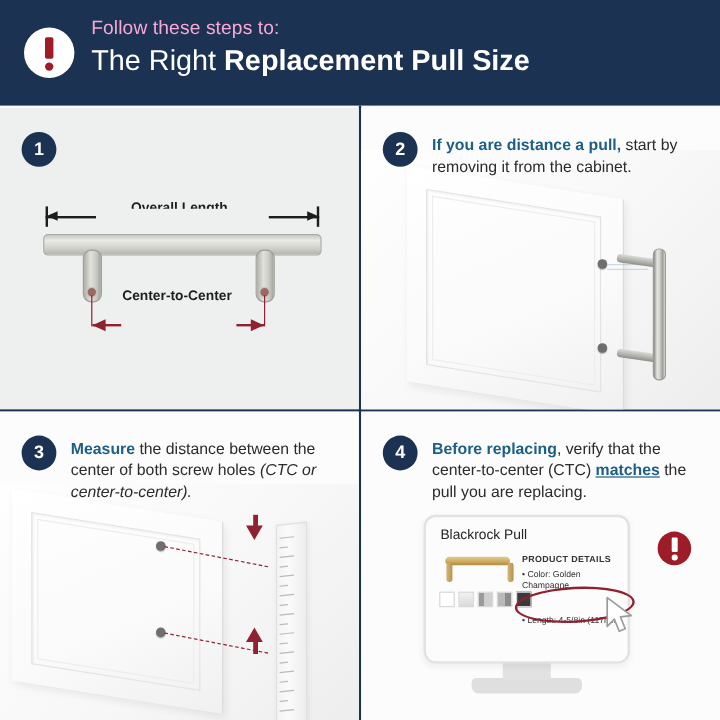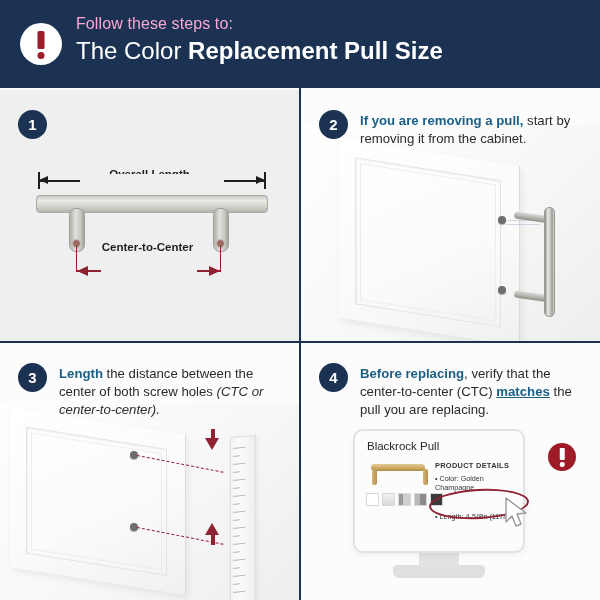--- a/index.html
+++ b/index.html
@@ -295,21 +295,21 @@
 
 <div class="infographic">
 
   <div class="header">
     <div class="header-icon">
       <div class="bang"></div>
       <div class="dot"></div>
     </div>
     <div class="header-text">
       <div class="kicker">Follow these steps to:</div>
-      <div class="headline"><span>The Color </span><b>Replacement Pull Size</b></div>
+      <div class="headline"><span>The Right </span><b>Replacement Pull Size</b></div>
     </div>
   </div>
 
   <div class="divider-v"></div>
   <div class="divider-h"></div>
 
   <div class="panel p1">
     <div class="step-head">
       <div class="badge">1</div>
     </div>
@@ -357,21 +357,21 @@
       <div class="hole h2"></div>
       <div class="motion m1"></div>
       <div class="motion m2"></div>
       <div class="pull-post u"></div>
       <div class="pull-post d"></div>
       <div class="pull-bar"></div>
     </div>
     <div class="step-head">
       <div class="badge">2</div>
       <div class="step-copy">
-        <span class="hl">If you are removing a pull,</span><span> start by removing it from the cabinet.</span>
+        <span class="hl">If you are distance a pull,</span><span> start by removing it from the cabinet.</span>
       </div>
     </div>
   </div>
 
   <div class="panel p3">
     <div class="cab2">
       <div class="cab-wall"></div>
       <div class="cab-door">
         <div class="cab-inset"></div>
         <div class="cab-inset2"></div>
@@ -402,21 +402,21 @@
         <div class="m" style="top:122px;width:12px;"></div>
         <div class="m" style="top:130px;width:7px;"></div>
         <div class="m" style="top:138px;width:12px;"></div>
         <div class="m" style="top:146px;width:7px;"></div>
         <div class="m" style="top:154px;width:12px;"></div>
       </div>
     </div>
     <div class="step-head">
       <div class="badge">3</div>
       <div class="step-copy">
-        <span class="hl">Length</span><span> the distance between the center of both screw holes </span><span class="it">(CTC or center-to-center).</span>
+        <span class="hl">Measure</span><span> the distance between the center of both screw holes </span><span class="it">(CTC or center-to-center).</span>
       </div>
     </div>
   </div>
 
   <div class="panel p4">
     <div class="step-head">
       <div class="badge">4</div>
       <div class="step-copy">
         <span class="hl">Before replacing</span><span>, verify that the center-to-center (CTC) </span><span class="hl2">matches</span><span> the pull you are replacing.</span>
       </div>

